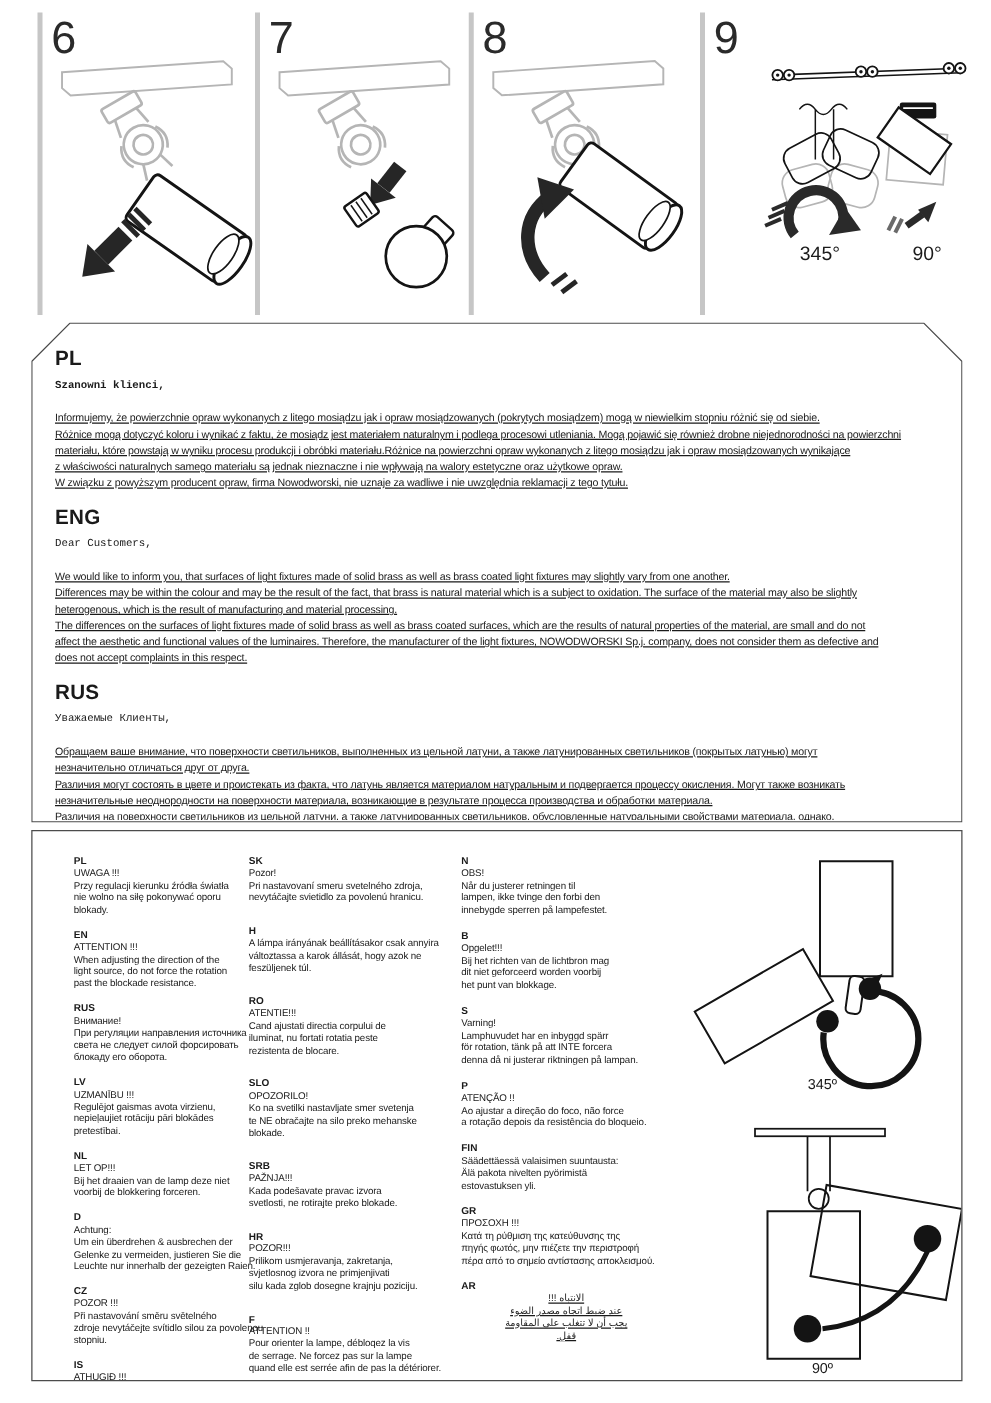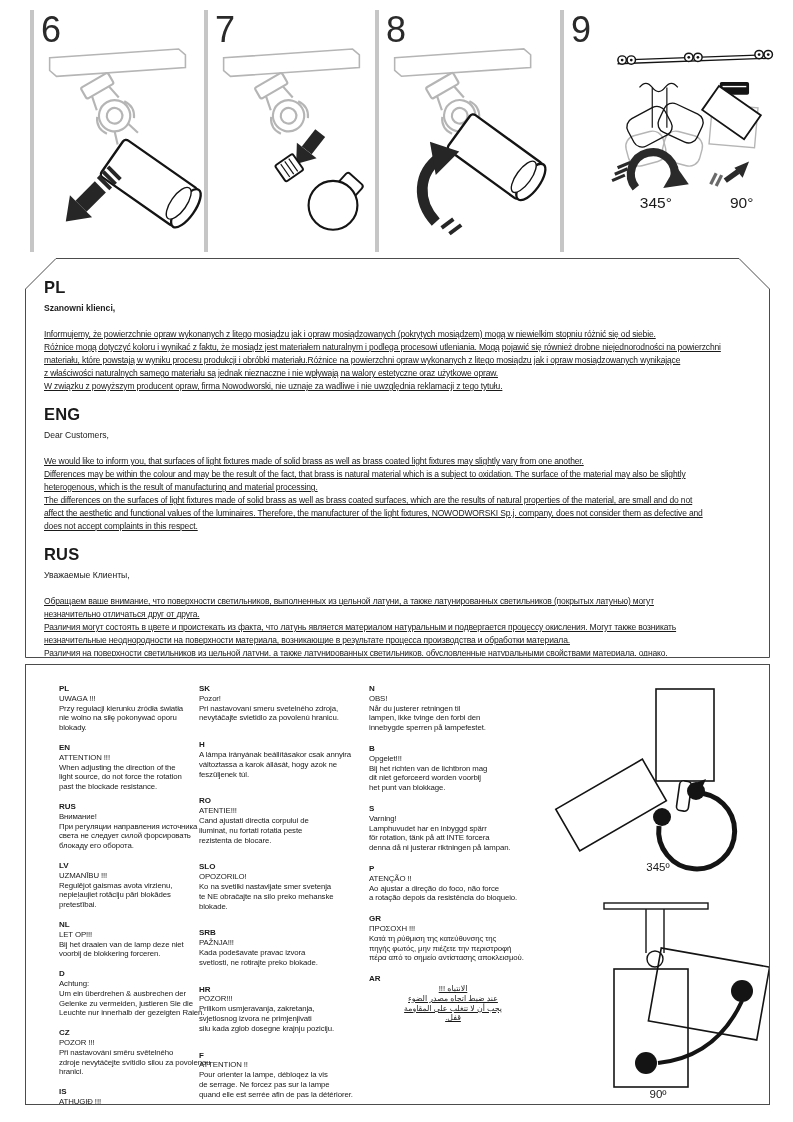--- a/index.html
+++ b/index.html
@@ -14,21 +14,21 @@
   .step-num { font-size:36px; font-weight:400; color:#2a2a2a; margin:2px 0 0 7px; line-height:1; }
   .step-art { position:absolute; left:0; top:6px; width:100%; height:236px; }
   .s6{width:174px}.s7{width:171px}.s8{width:185px}.s9{width:228px}
   svg text { font-family:"Liberation Sans", sans-serif; fill:#1a1a1a; }
 
   
   .notice-box { position:absolute; left:25px; top:258px; width:745px; height:400px; }
   .notice-border { position:absolute; inset:0; width:100%; height:100%; }
   .notice-content { position:absolute; left:19px; top:8px; right:4px; bottom:2px; overflow:hidden; }
   .lang-head { font-size:16.5px; font-weight:700; letter-spacing:.2px; margin:12px 0 5px; }
-  .greeting { font-size:8.6px; margin:0 0 13px; line-height:13px; white-space:nowrap; }
+  .greeting { font-size:8.6px; margin:0 0 13px; line-height:13px; white-space:nowrap;font-family:Liberation Mono, monospace; }
   .greeting.bold { font-weight:700; }
   .body-line { font-size:8.5px; line-height:13px; letter-spacing:-0.15px; white-space:nowrap;text-decoration:underline; }
 
   
   .warning-box { position:absolute; left:25px; top:664px; width:745px; height:441px;
     border:1px solid #4c4c4c; overflow:hidden; }
   .warn-col { position:absolute; top:19px; bottom:0; }
   .wc1 { left:33px;  width:150px; }
   .wc2 { left:173px; width:160px; }
   .wc3 { left:343px; width:172px; }
@@ -280,21 +280,21 @@
         <div class="warn-line">Achtung:</div>
         <div class="warn-line">Um ein überdrehen &amp; ausbrechen der</div>
         <div class="warn-line">Gelenke zu vermeiden, justieren Sie die</div>
         <div class="warn-line">Leuchte nur innerhalb der gezeigten Raien.</div>
       </div>
       <div class="warn-entry">
         <h3 class="warn-code">CZ</h3>
         <div class="warn-line">POZOR !!!</div>
         <div class="warn-line">Při nastavování směru světelného</div>
         <div class="warn-line">zdroje nevytáčejte svítidlo silou za povolenou</div>
-        <div class="warn-line">hranici.</div>
+        <div class="warn-line">stopniu.</div>
       </div>
       <div class="warn-entry">
         <h3 class="warn-code">IS</h3>
         <div class="warn-line">ATHUGIÐ !!!</div>
       </div>
     </div>
   <div class="warn-col wc2">
       <div class="warn-entry">
         <h3 class="warn-code">SK</h3>
         <div class="warn-line">Pozor!</div>
@@ -362,20 +362,26 @@
         <div class="warn-line">Varning!</div>
         <div class="warn-line">Lamphuvudet har en inbyggd spärr</div>
         <div class="warn-line">för rotation, tänk på att INTE forcera</div>
         <div class="warn-line">denna då ni justerar riktningen på lampan.</div>
       </div>
       <div class="warn-entry">
         <h3 class="warn-code">P</h3>
         <div class="warn-line">ATENÇÃO !!</div>
         <div class="warn-line">Ao ajustar a direção do foco, não force</div>
         <div class="warn-line">a rotação depois da resistência do bloqueio.</div>
+      </div>
+      <div class="warn-entry">
+        <h3 class="warn-code">FIN</h3>
+        <div class="warn-line">Säädettäessä valaisimen suuntausta:</div>
+        <div class="warn-line">Älä pakota nivelten pyörimistä</div>
+        <div class="warn-line">estovastuksen yli.</div>
       </div>
       <div class="warn-entry">
         <h3 class="warn-code">GR</h3>
         <div class="warn-line">ΠΡΟΣΟΧΗ !!!</div>
         <div class="warn-line">Κατά τη ρύθμιση της κατεύθυνσης της</div>
         <div class="warn-line">πηγής φωτός, μην πιέζετε την περιστροφή</div>
         <div class="warn-line">πέρα από το σημείο αντίστασης αποκλεισμού.</div>
       </div>
       <div class="warn-entry">
         <h3 class="warn-code">AR</h3>

